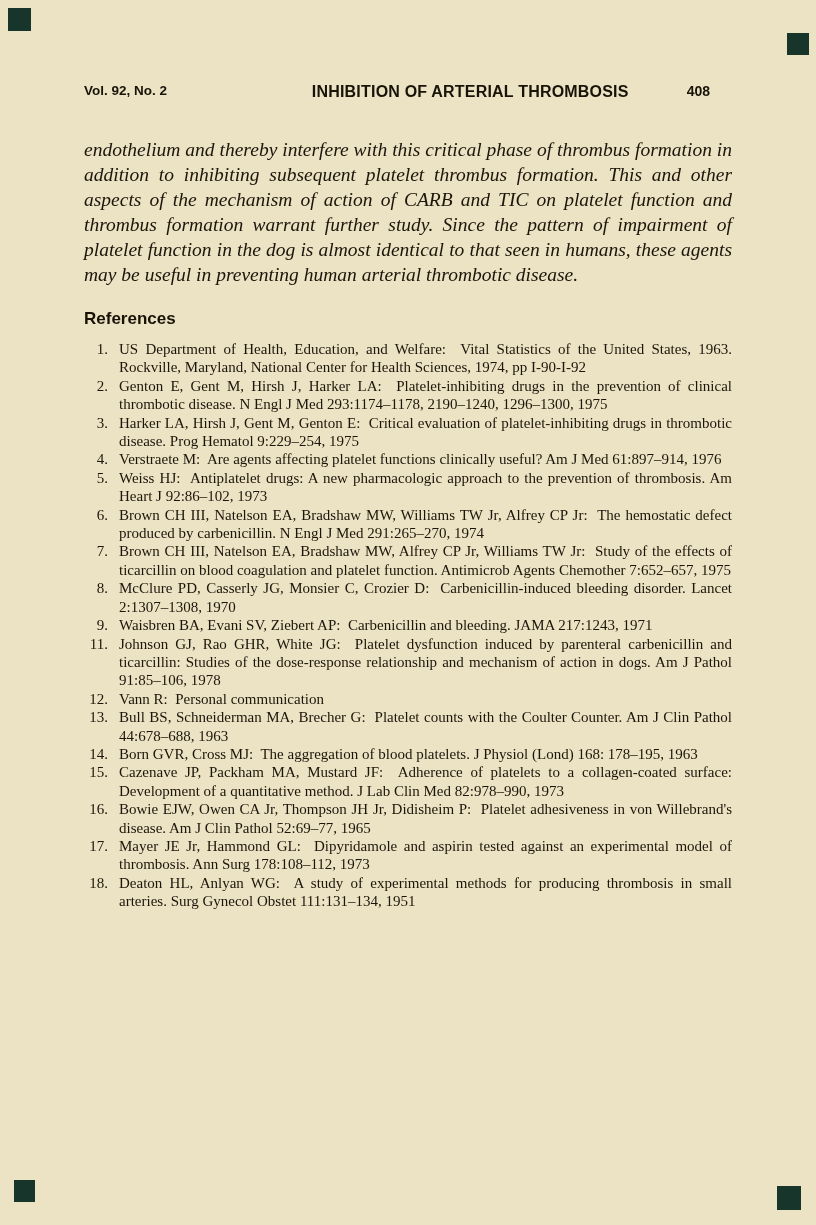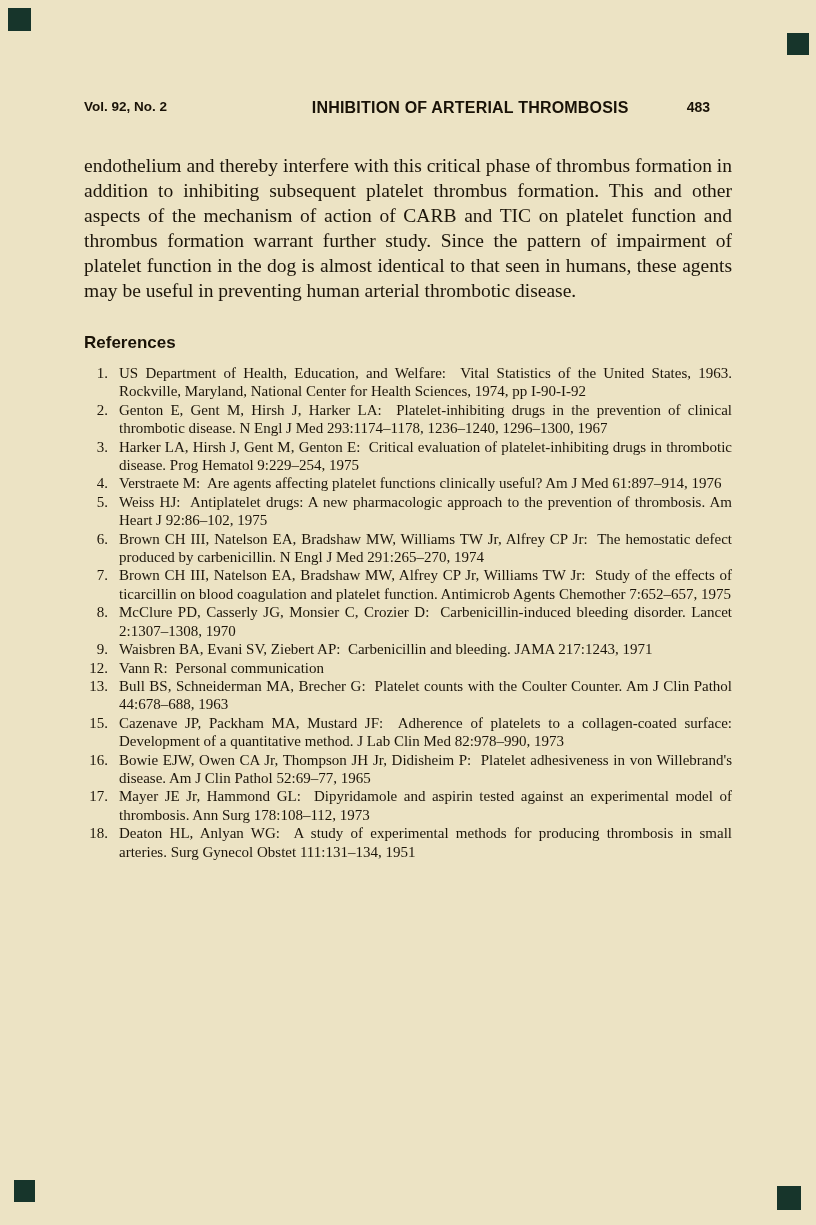--- a/index.html
+++ b/index.html
@@ -32,45 +32,45 @@
     top: 82px;
     width: 648px;
   }
   .header-row {
     display: flex;
     align-items: flex-start;
     font-family: "Liberation Sans", sans-serif;
     font-weight: bold;
     font-size: 13.5px;
     color: #191207;
-    margin-top: 16px;
   }
   .vol-block { line-height: 17px; flex: 1; }
   .running-title {
     font-size: 16px;
     letter-spacing: 0.2px;
     padding-top: 1px;
   }
   .page-number {
     margin-left: 58px;
     margin-right: 22px;
     font-size: 14px;
     padding-top: 1px;
   }
 
   .body-paragraph {
     margin-top: 36px;
     font-size: 19.5px;
     line-height: 25px;
     text-align: justify;
     color: #1c150a;
+    font-style: italic;
   }
 
   .references-heading {
-    margin-top: 30px;
+    margin-top: 22px;
     font-family: "Liberation Sans", sans-serif;
     font-weight: bold;
     font-size: 17px;
     color: #191207;
   }
 
   .reference-list {
     margin-top: 11px;
     font-size: 15px;
     line-height: 18.4px;
@@ -102,71 +102,79 @@
   <div class="corner-mark corner-bl"></div>
   <div class="corner-mark corner-br"></div>
 
   <div class="content">
 
     <div class="header-row">
       <div class="vol-block">
         <div>Vol. 92, No. 2</div>
       </div>
       <div class="running-title">INHIBITION OF ARTERIAL THROMBOSIS</div>
-      <div class="page-number">483</div>
+      <div class="page-number">408</div>
     </div>
 
     <div class="body-paragraph">endothelium and thereby interfere with this critical phase of thrombus formation in addition to inhibiting subsequent platelet thrombus formation. This and other aspects of the mechanism of action of CARB and TIC on platelet function and thrombus formation warrant further study. Since the pattern of impairment of platelet function in the dog is almost identical to that seen in humans, these agents may be useful in preventing human arterial thrombotic disease.</div>
 
     <div class="references-heading">References</div>
 
     <div class="reference-list">
         <div class="ref">
           <span class="ref-num">1.</span>
           <span class="ref-text">US Department of Health, Education, and Welfare:  Vital Statistics of the United States, 1963. Rockville, Maryland, National Center for Health Sciences, 1974, pp I-90-I-92</span>
         </div>
         <div class="ref">
           <span class="ref-num">2.</span>
-          <span class="ref-text">Genton E, Gent M, Hirsh J, Harker LA:  Platelet-inhibiting drugs in the prevention of clinical thrombotic disease. N Engl J Med 293:1174–1178, 1236–1240, 1296–1300, 1967</span>
+          <span class="ref-text">Genton E, Gent M, Hirsh J, Harker LA:  Platelet-inhibiting drugs in the prevention of clinical thrombotic disease. N Engl J Med 293:1174–1178, 2190–1240, 1296–1300, 1975</span>
         </div>
         <div class="ref">
           <span class="ref-num">3.</span>
           <span class="ref-text">Harker LA, Hirsh J, Gent M, Genton E:  Critical evaluation of platelet-inhibiting drugs in thrombotic disease. Prog Hematol 9:229–254, 1975</span>
         </div>
         <div class="ref">
           <span class="ref-num">4.</span>
           <span class="ref-text">Verstraete M:  Are agents affecting platelet functions clinically useful? Am J Med 61:897–914, 1976</span>
         </div>
         <div class="ref">
           <span class="ref-num">5.</span>
-          <span class="ref-text">Weiss HJ:  Antiplatelet drugs: A new pharmacologic approach to the prevention of thrombosis. Am Heart J 92:86–102, 1975</span>
+          <span class="ref-text">Weiss HJ:  Antiplatelet drugs: A new pharmacologic approach to the prevention of thrombosis. Am Heart J 92:86–102, 1973</span>
         </div>
         <div class="ref">
           <span class="ref-num">6.</span>
           <span class="ref-text">Brown CH III, Natelson EA, Bradshaw MW, Williams TW Jr, Alfrey CP Jr:  The hemostatic defect produced by carbenicillin. N Engl J Med 291:265–270, 1974</span>
         </div>
         <div class="ref">
           <span class="ref-num">7.</span>
           <span class="ref-text">Brown CH III, Natelson EA, Bradshaw MW, Alfrey CP Jr, Williams TW Jr:  Study of the effects of ticarcillin on blood coagulation and platelet function. Antimicrob Agents Chemother 7:652–657, 1975</span>
         </div>
         <div class="ref">
           <span class="ref-num">8.</span>
           <span class="ref-text">McClure PD, Casserly JG, Monsier C, Crozier D:  Carbenicillin-induced bleeding disorder. Lancet 2:1307–1308, 1970</span>
         </div>
         <div class="ref">
           <span class="ref-num">9.</span>
           <span class="ref-text">Waisbren BA, Evani SV, Ziebert AP:  Carbenicillin and bleeding. JAMA 217:1243, 1971</span>
         </div>
         <div class="ref">
+          <span class="ref-num">11.</span>
+          <span class="ref-text">Johnson GJ, Rao GHR, White JG:  Platelet dysfunction induced by parenteral carbenicillin and ticarcillin: Studies of the dose-response relationship and mechanism of action in dogs. Am J Pathol 91:85–106, 1978</span>
+        </div>
+        <div class="ref">
           <span class="ref-num">12.</span>
           <span class="ref-text">Vann R:  Personal communication</span>
         </div>
         <div class="ref">
           <span class="ref-num">13.</span>
           <span class="ref-text">Bull BS, Schneiderman MA, Brecher G:  Platelet counts with the Coulter Counter. Am J Clin Pathol 44:678–688, 1963</span>
+        </div>
+        <div class="ref">
+          <span class="ref-num">14.</span>
+          <span class="ref-text">Born GVR, Cross MJ:  The aggregation of blood platelets. J Physiol (Lond) 168: 178–195, 1963</span>
         </div>
         <div class="ref">
           <span class="ref-num">15.</span>
           <span class="ref-text">Cazenave JP, Packham MA, Mustard JF:  Adherence of platelets to a collagen-coated surface: Development of a quantitative method. J Lab Clin Med 82:978–990, 1973</span>
         </div>
         <div class="ref">
           <span class="ref-num">16.</span>
           <span class="ref-text">Bowie EJW, Owen CA Jr, Thompson JH Jr, Didisheim P:  Platelet adhesiveness in von Willebrand's disease. Am J Clin Pathol 52:69–77, 1965</span>
         </div>
         <div class="ref">

